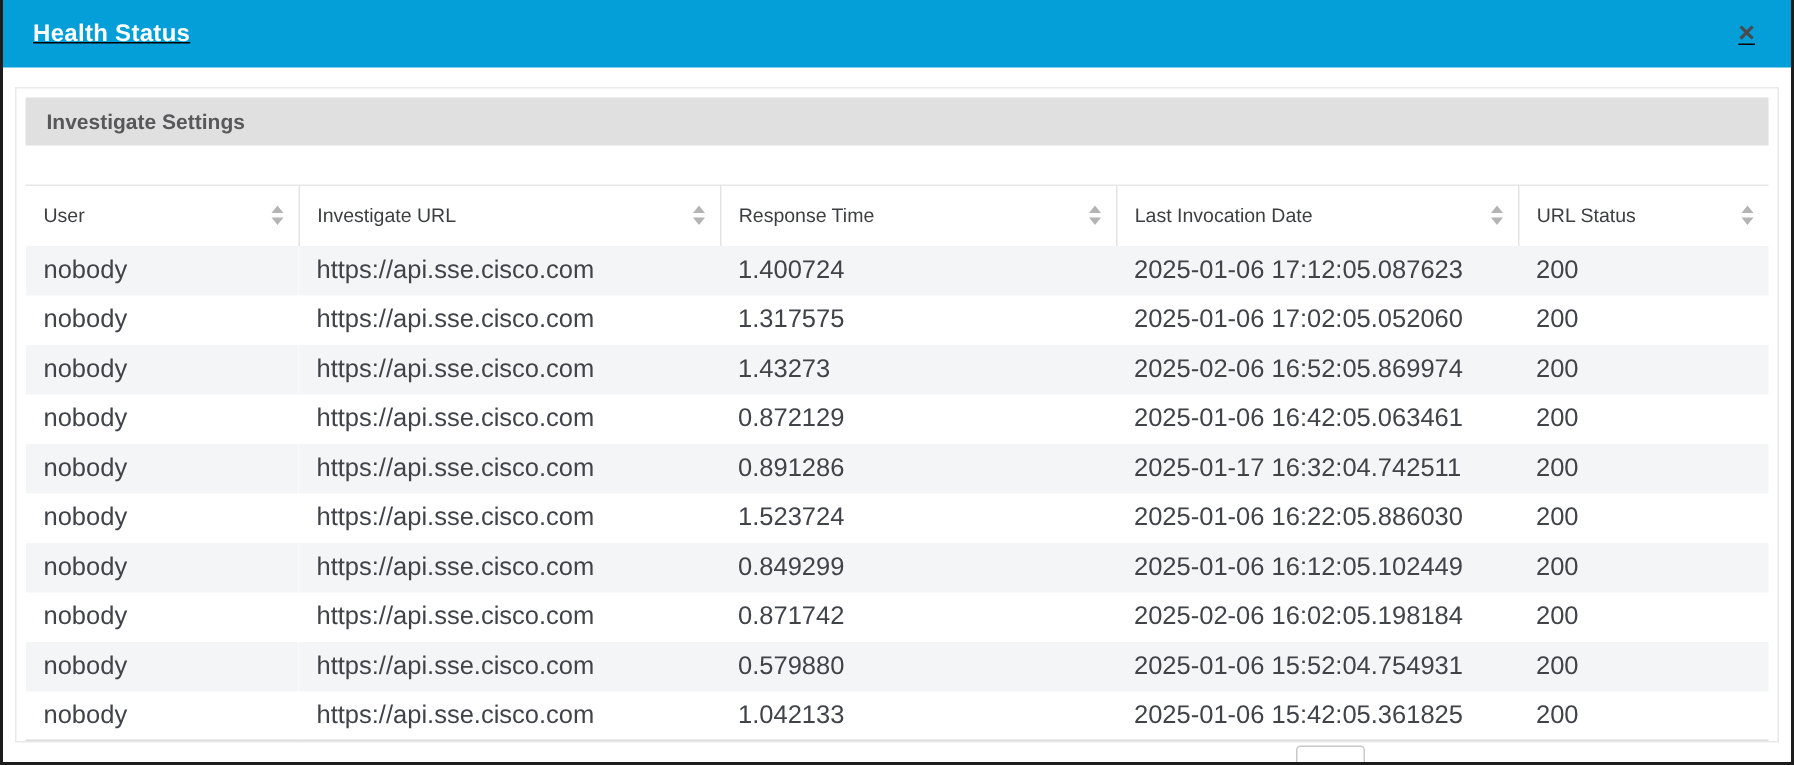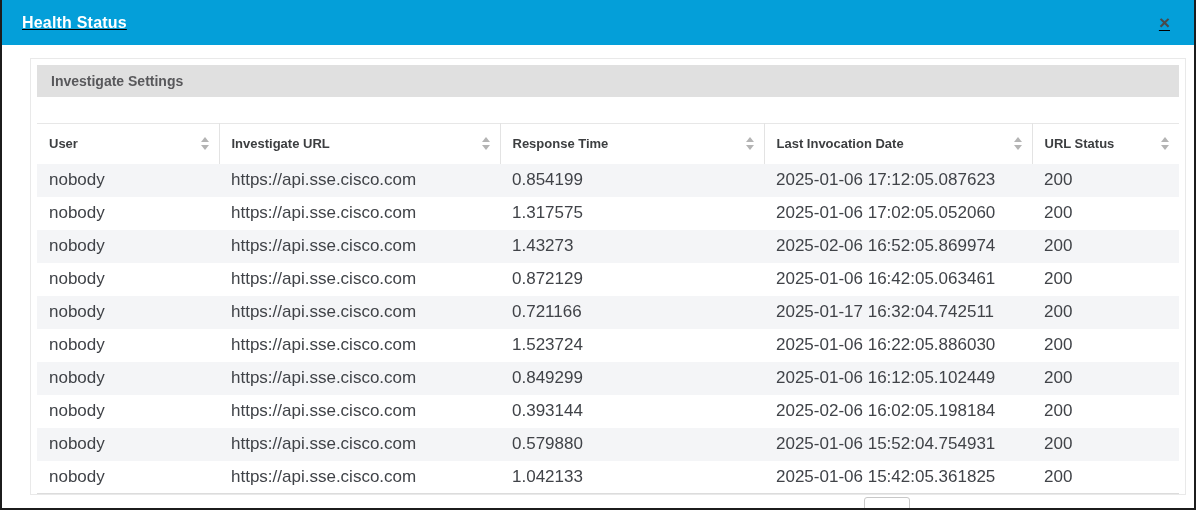--- a/index.html
+++ b/index.html
@@ -33,21 +33,21 @@
   .close-btn {
     color: #4a4a4a;
     font-size: 19px;
     font-weight: bold;
     line-height: 1;
     cursor: pointer;
     padding: 2px 4px;
   }
 
   
-  .modal-body { padding: 13px 8px 0 28px; }
+  .modal-body { padding: 13px 8px 0 8px; }
 
   .panel {
     border: 1px solid #e9e9e9;
     padding: 6px 6px 0 6px;
     background: #ffffff;
   }
   .panel-heading {
     background: #e0e0e0;
     height: 32px;
     display: flex;
@@ -67,21 +67,21 @@
     border-collapse: collapse;
     table-layout: fixed;
     border-top: 1px solid #e7e7e7;
     border-bottom: 1px solid #dcdcdc;
   }
   thead th {
     height: 40px;
     background: #ffffff;
     border-right: 1px solid #e3e3e3;
     font-size: 13px;
-    font-weight: bold;
+    font-weight: normal;
     color: #3c3e40;
     text-align: left;
     padding: 0 10px 0 12px;
     cursor: pointer;
   }
   thead th:last-child { border-right: none; }
   .th-inner {
     display: flex;
     align-items: center;
     justify-content: space-between;
@@ -200,21 +200,21 @@
                     <span class="tri-down"></span>
                   </span>
               </span>
             </th>
           </tr>
         </thead>
         <tbody>
             <tr>
               <td>nobody</td>
               <td>https://api.sse.cisco.com</td>
-              <td>0.854199</td>
+              <td>1.400724</td>
               <td>2025-01-06 17:12:05.087623</td>
               <td>200</td>
             </tr>
             <tr>
               <td>nobody</td>
               <td>https://api.sse.cisco.com</td>
               <td>1.317575</td>
               <td>2025-01-06 17:02:05.052060</td>
               <td>200</td>
             </tr>
@@ -228,42 +228,42 @@
             <tr>
               <td>nobody</td>
               <td>https://api.sse.cisco.com</td>
               <td>0.872129</td>
               <td>2025-01-06 16:42:05.063461</td>
               <td>200</td>
             </tr>
             <tr>
               <td>nobody</td>
               <td>https://api.sse.cisco.com</td>
-              <td>0.721166</td>
+              <td>0.891286</td>
               <td>2025-01-17 16:32:04.742511</td>
               <td>200</td>
             </tr>
             <tr>
               <td>nobody</td>
               <td>https://api.sse.cisco.com</td>
               <td>1.523724</td>
               <td>2025-01-06 16:22:05.886030</td>
               <td>200</td>
             </tr>
             <tr>
               <td>nobody</td>
               <td>https://api.sse.cisco.com</td>
               <td>0.849299</td>
               <td>2025-01-06 16:12:05.102449</td>
               <td>200</td>
             </tr>
             <tr>
               <td>nobody</td>
               <td>https://api.sse.cisco.com</td>
-              <td>0.393144</td>
+              <td>0.871742</td>
               <td>2025-02-06 16:02:05.198184</td>
               <td>200</td>
             </tr>
             <tr>
               <td>nobody</td>
               <td>https://api.sse.cisco.com</td>
               <td>0.579880</td>
               <td>2025-01-06 15:52:04.754931</td>
               <td>200</td>
             </tr>

